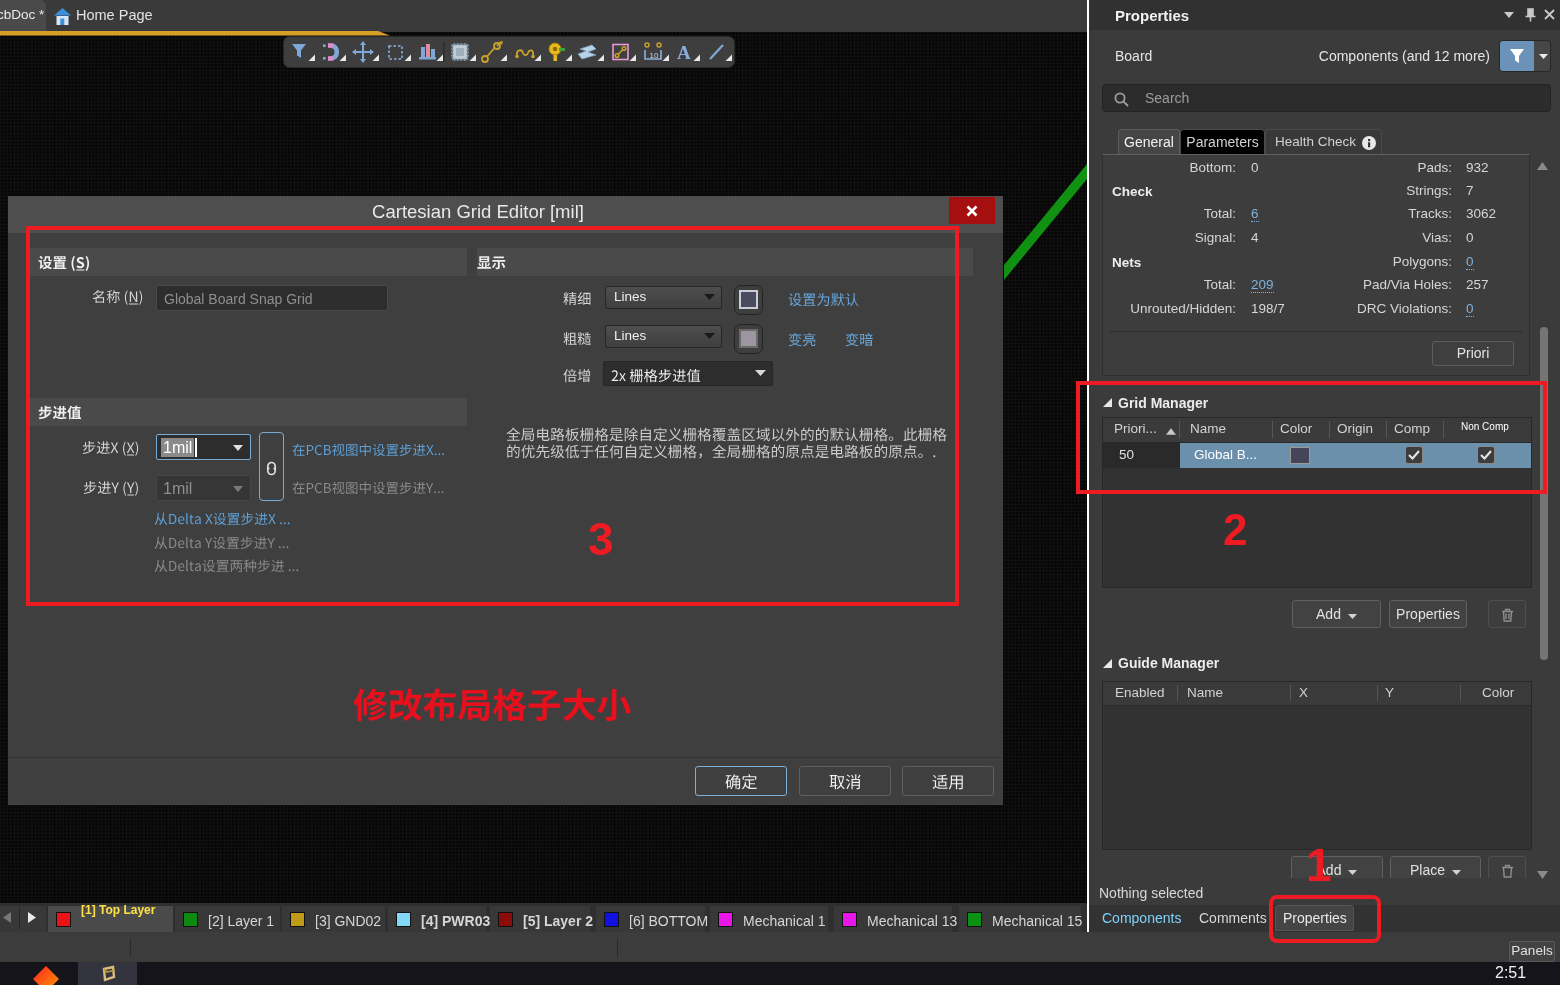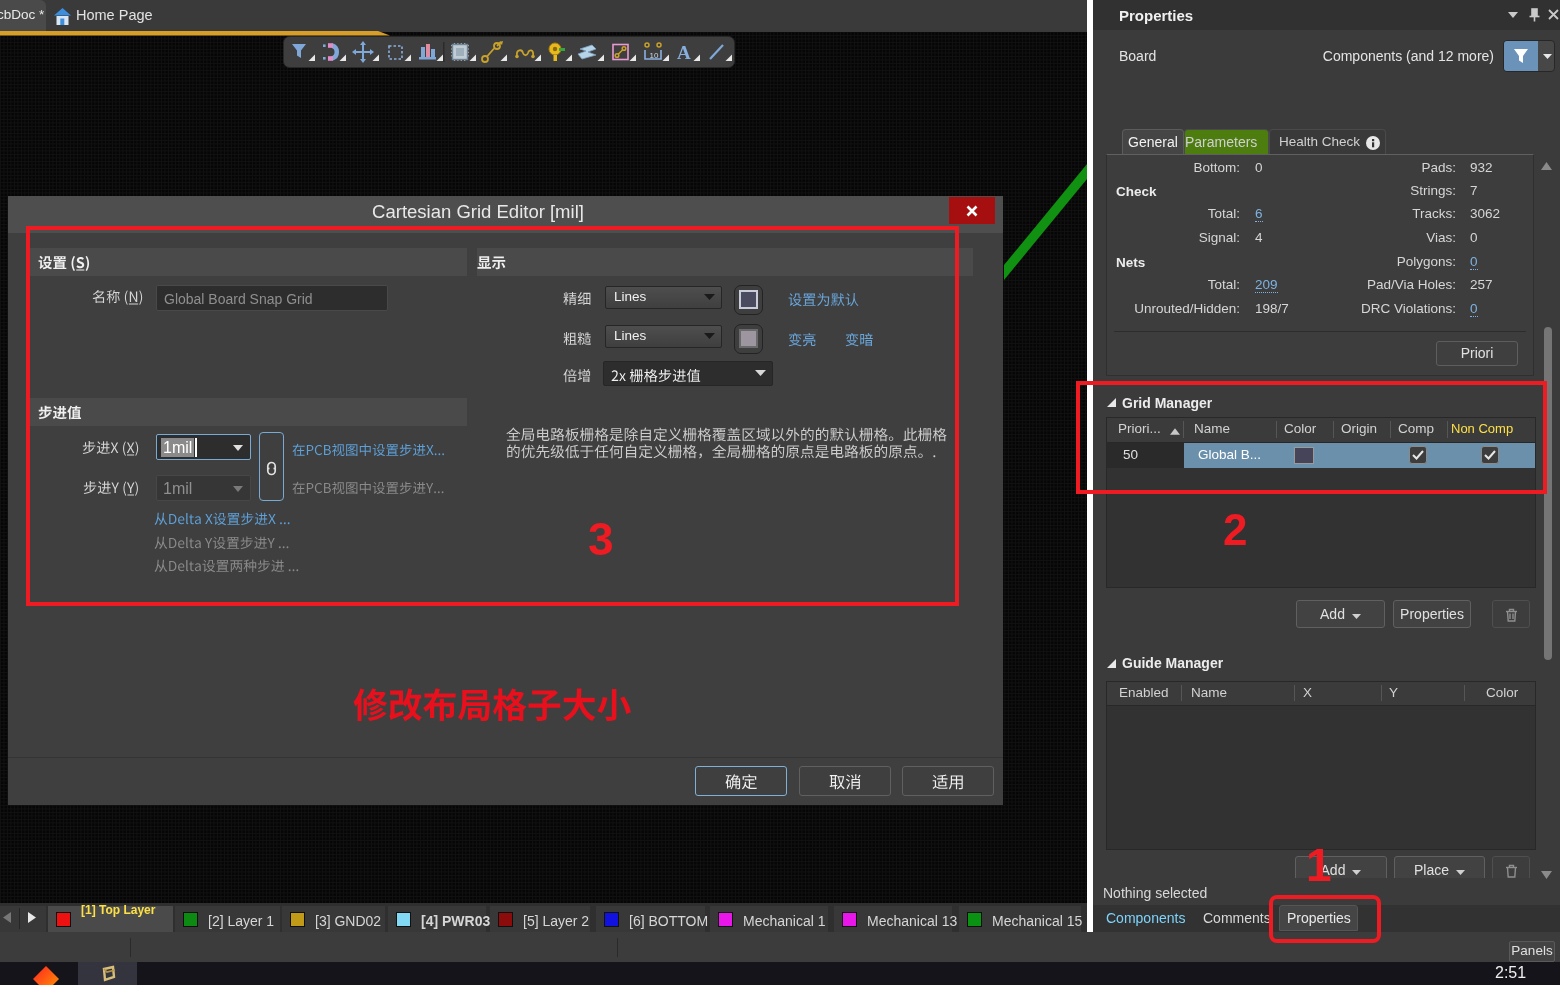--- a/index.html
+++ b/index.html
@@ -555,21 +555,21 @@
       <use href="#q88" x="1000"></use>
     </g>
   </svg>
 <div class="abs" style="left:902px;top:766px;width:92px;height:30px;background:#3f3f3f;border:1px solid #606060;border-radius:3px"></div>
 <svg style="position:absolute;left:931.7px;top:771px;overflow:visible" width="33" height="23">
     <g fill="#f0f0f0" transform="translate(0,17) scale(0.0163,-0.0163)">
       <use href="#q89" x="0"></use>
       <use href="#q90" x="1000"></use>
     </g>
   </svg>
-<div class="abs" style="left:1087px;top:0;width:473px;height:962px;background:#3b3b3b;border-left:6px solid #ffffff">
+<div class="abs" style="left:1087px;top:0;width:473px;height:962px;background:#3b3b3b;border-left:2px solid #ffffff">
 <div class="abs" style="left:0;top:0;width:473px;height:30px;background:#313131"></div>
 <div class="abs" style="left:26px;top:7px;font-size:15px;font-weight:bold;color:#f0f0f0">Properties</div>
 <svg class="abs" style="left:415px;top:12px" width="10" height="6" viewBox="0 0 10 6">
       <path d="M0 0 H10 L5 6 Z" fill="#c9c9c9"></path>
     </svg>
 <svg class="abs" style="left:436px;top:8px" width="11" height="14" viewBox="0 0 11 14">
       <g stroke="#c9c9c9" fill="none" stroke-width="1.6">
         <rect x="3" y="1" width="5" height="7" fill="#c9c9c9"></rect>
         <line x1="0.5" y1="8.5" x2="10.5" y2="8.5"></line>
         <line x1="5.5" y1="9" x2="5.5" y2="13.5"></line>
@@ -583,22 +583,31 @@
 <div class="abs" style="left:410px;top:40px;width:52px;height:32px;border:1px solid #272727;border-radius:4px;background:#474747">
       <div class="abs" style="left:0;top:0;width:34px;height:30px;background:#6b92b8;border-radius:3px 0 0 3px">
         <svg class="abs" style="left:9px;top:7px" width="16" height="16" viewBox="0 0 16 16">
           <path d="M1 1 H15 L10 8 V15 L6 12.5 V8 Z" fill="#fff"></path>
         </svg>
       </div>
       <svg class="abs" style="left:39px;top:13px" width="9" height="5" viewBox="0 0 9 5">
         <path d="M0 0 H9 L4.5 5 Z" fill="#e8e8e8"></path>
       </svg>
     </div>
+<div class="abs" style="left:13px;top:84px;width:449px;height:28px;background:#2c2c2c;border:1px solid #232323;border-radius:4px">
+      <svg class="abs" style="left:11px;top:7px" width="15" height="15" viewBox="0 0 15 15">
+        <g fill="none" stroke="#9c9c9c" stroke-width="1.8">
+          <circle cx="6" cy="6" r="4.6"></circle>
+          <line x1="9.5" y1="9.5" x2="14" y2="14"></line>
+        </g>
+      </svg>
+      <div class="abs" style="left:42px;top:5px;font-size:14px;color:#9c9c9c">Search</div>
+    </div>
 <div class="abs" style="left:29px;top:129px;width:62px;height:26px;background:#454545;border:1px solid #5c5c5c;border-bottom:none;border-radius:4px 4px 0 0;text-align:center;font-size:14px;color:#f2f2f2;padding-top:4px">General</div>
-<div class="abs" style="left:91px;top:129px;width:85px;height:26px;background:#4d7c0f;border:1px solid #4a4a4a;border-bottom:none;border-radius:4px 4px 0 0;font-size:14px;color:#d0d0d0;padding-top:4px">Parameters</div>
+<div class="abs" style="left:91px;top:129px;width:85px;height:26px;background:#000000;border:1px solid #4a4a4a;border-bottom:none;border-radius:4px 4px 0 0;text-align:center;font-size:14px;color:#d0d0d0;padding-top:4px">Parameters</div>
 <div class="abs" style="left:176px;top:129px;width:117px;height:26px;background:#393939;border:1px solid #4a4a4a;border-bottom:none;border-radius:4px 4px 0 0;font-size:13.5px;color:#d0d0d0;padding-top:4px;padding-left:9px">Health Check<svg class="abs" style="left:96px;top:6px" width="14" height="14" viewBox="0 0 14 14">
         <circle cx="7" cy="7" r="7" fill="#e8e8e8"></circle>
         <rect x="6" y="3" width="2.2" height="2.2" fill="#333"></rect>
         <rect x="6" y="6.3" width="2.2" height="5" fill="#333"></rect>
       </svg></div>
 <div class="abs" style="left:13px;top:154px;width:428px;height:222px;background:#3d3d3d;border:1px solid #2f2f2f;border-top:1px solid #606060"></div>
 <div class="abs" style="left:0px;top:160px;width:147px;text-align:right;font-size:13.5px;color:#d6d6d6">Bottom:</div>
 <div class="abs" style="left:162px;top:160px;font-size:13.5px;color:#d6d6d6">0</div>
 <div class="abs" style="left:180px;top:160px;width:183px;text-align:right;font-size:13.5px;color:#d6d6d6">Pads:</div>
 <div class="abs" style="left:377px;top:160px;font-size:13.5px;color:#d6d6d6">932</div>
@@ -631,21 +640,21 @@
     </svg>
 <div class="abs" style="left:29px;top:395px;font-size:14px;font-weight:bold;color:#ececec">Grid Manager</div>
 <div class="abs" style="left:13px;top:417px;width:430px;height:171px;background:#323232;border:1px solid #282828">
       <div class="abs" style="left:0;top:0;width:428px;height:25px;background:#3b3b3b;border-bottom:1px solid #282828"></div>
     </div>
 <div class="abs" style="left:25px;top:421px;font-size:13.5px;color:#d2d2d2">Priori...</div>
 <div class="abs" style="left:101px;top:421px;font-size:13.5px;color:#d2d2d2">Name</div>
 <div class="abs" style="left:191px;top:421px;font-size:13.5px;color:#d2d2d2">Color</div>
 <div class="abs" style="left:248px;top:421px;font-size:13.5px;color:#d2d2d2">Origin</div>
 <div class="abs" style="left:305px;top:421px;font-size:13.5px;color:#d2d2d2">Comp</div>
-<div class="abs" style="left:358px;top:421px;font-size:13px;color:#fde047">Non Comp</div>
+<div class="abs" style="left:372px;top:421px;font-size:10px;color:#ffffff">Non Comp</div>
 <div class="abs" style="left:90px;top:421px;width:1px;height:17px;background:#565656"></div>
 <div class="abs" style="left:183px;top:421px;width:1px;height:17px;background:#565656"></div>
 <div class="abs" style="left:240px;top:421px;width:1px;height:17px;background:#565656"></div>
 <div class="abs" style="left:297px;top:421px;width:1px;height:17px;background:#565656"></div>
 <div class="abs" style="left:354px;top:421px;width:1px;height:17px;background:#565656"></div>
 <svg class="abs" style="left:77px;top:428px" width="10" height="7" viewBox="0 0 11 7">
       <path d="M0 7 H11 L5.5 0 Z" fill="#c8c8c8"></path>
     </svg>
 <div class="abs" style="left:14px;top:443px;width:77px;height:25px;background:#2a2a2a"></div>
 <div class="abs" style="left:30px;top:447px;font-size:13.5px;color:#e0e0e0">50</div>
@@ -737,21 +746,21 @@
 <div class="abs" style="left:183px;top:9px;width:15px;height:15px;background:#0d8a12;border:1px solid #101010"></div>
 <div class="abs" style="left:208px;top:10px;font-size:14px;font-weight:normal;color:#d6d6d6;white-space:nowrap">[2] Layer 1</div>
 <div class="abs" style="left:282px;top:3px;width:103px;height:26px;background:#383838"></div>
 <div class="abs" style="left:290px;top:9px;width:15px;height:15px;background:#c19b17;border:1px solid #101010"></div>
 <div class="abs" style="left:315px;top:10px;font-size:14px;font-weight:normal;color:#d6d6d6;white-space:nowrap">[3] GND02</div>
 <div class="abs" style="left:388px;top:3px;width:98px;height:26px;background:#383838"></div>
 <div class="abs" style="left:396px;top:9px;width:15px;height:15px;background:#82d9f5;border:1px solid #101010"></div>
 <div class="abs" style="left:421px;top:10px;font-size:14px;font-weight:bold;color:#d6d6d6;white-space:nowrap">[4] PWR03</div>
 <div class="abs" style="left:490px;top:3px;width:100px;height:26px;background:#383838"></div>
 <div class="abs" style="left:498px;top:9px;width:15px;height:15px;background:#8c0c0c;border:1px solid #101010"></div>
-<div class="abs" style="left:523px;top:10px;font-size:14px;font-weight:normal;color:#d6d6d6;white-space:nowrap">[5] Layer 2</div>
+<div class="abs" style="left:523px;top:10px;font-size:14px;font-weight:bold;color:#d6d6d6;white-space:nowrap">[5] Layer 2</div>
 <div class="abs" style="left:596px;top:3px;width:109px;height:26px;background:#383838"></div>
 <div class="abs" style="left:604px;top:9px;width:15px;height:15px;background:#1212e0;border:1px solid #101010"></div>
 <div class="abs" style="left:629px;top:10px;font-size:14px;font-weight:normal;color:#d6d6d6;white-space:nowrap">[6] BOTTOM</div>
 <div class="abs" style="left:710px;top:3px;width:118px;height:26px;background:#383838"></div>
 <div class="abs" style="left:718px;top:9px;width:15px;height:15px;background:#e816e8;border:1px solid #101010"></div>
 <div class="abs" style="left:743px;top:10px;font-size:14px;font-weight:normal;color:#d6d6d6;white-space:nowrap">Mechanical 1</div>
 <div class="abs" style="left:834px;top:3px;width:118px;height:26px;background:#383838"></div>
 <div class="abs" style="left:842px;top:9px;width:15px;height:15px;background:#e816e8;border:1px solid #101010"></div>
 <div class="abs" style="left:867px;top:10px;font-size:14px;font-weight:normal;color:#d6d6d6;white-space:nowrap">Mechanical 13</div>
 <div class="abs" style="left:959px;top:3px;width:122px;height:26px;background:#383838"></div>

